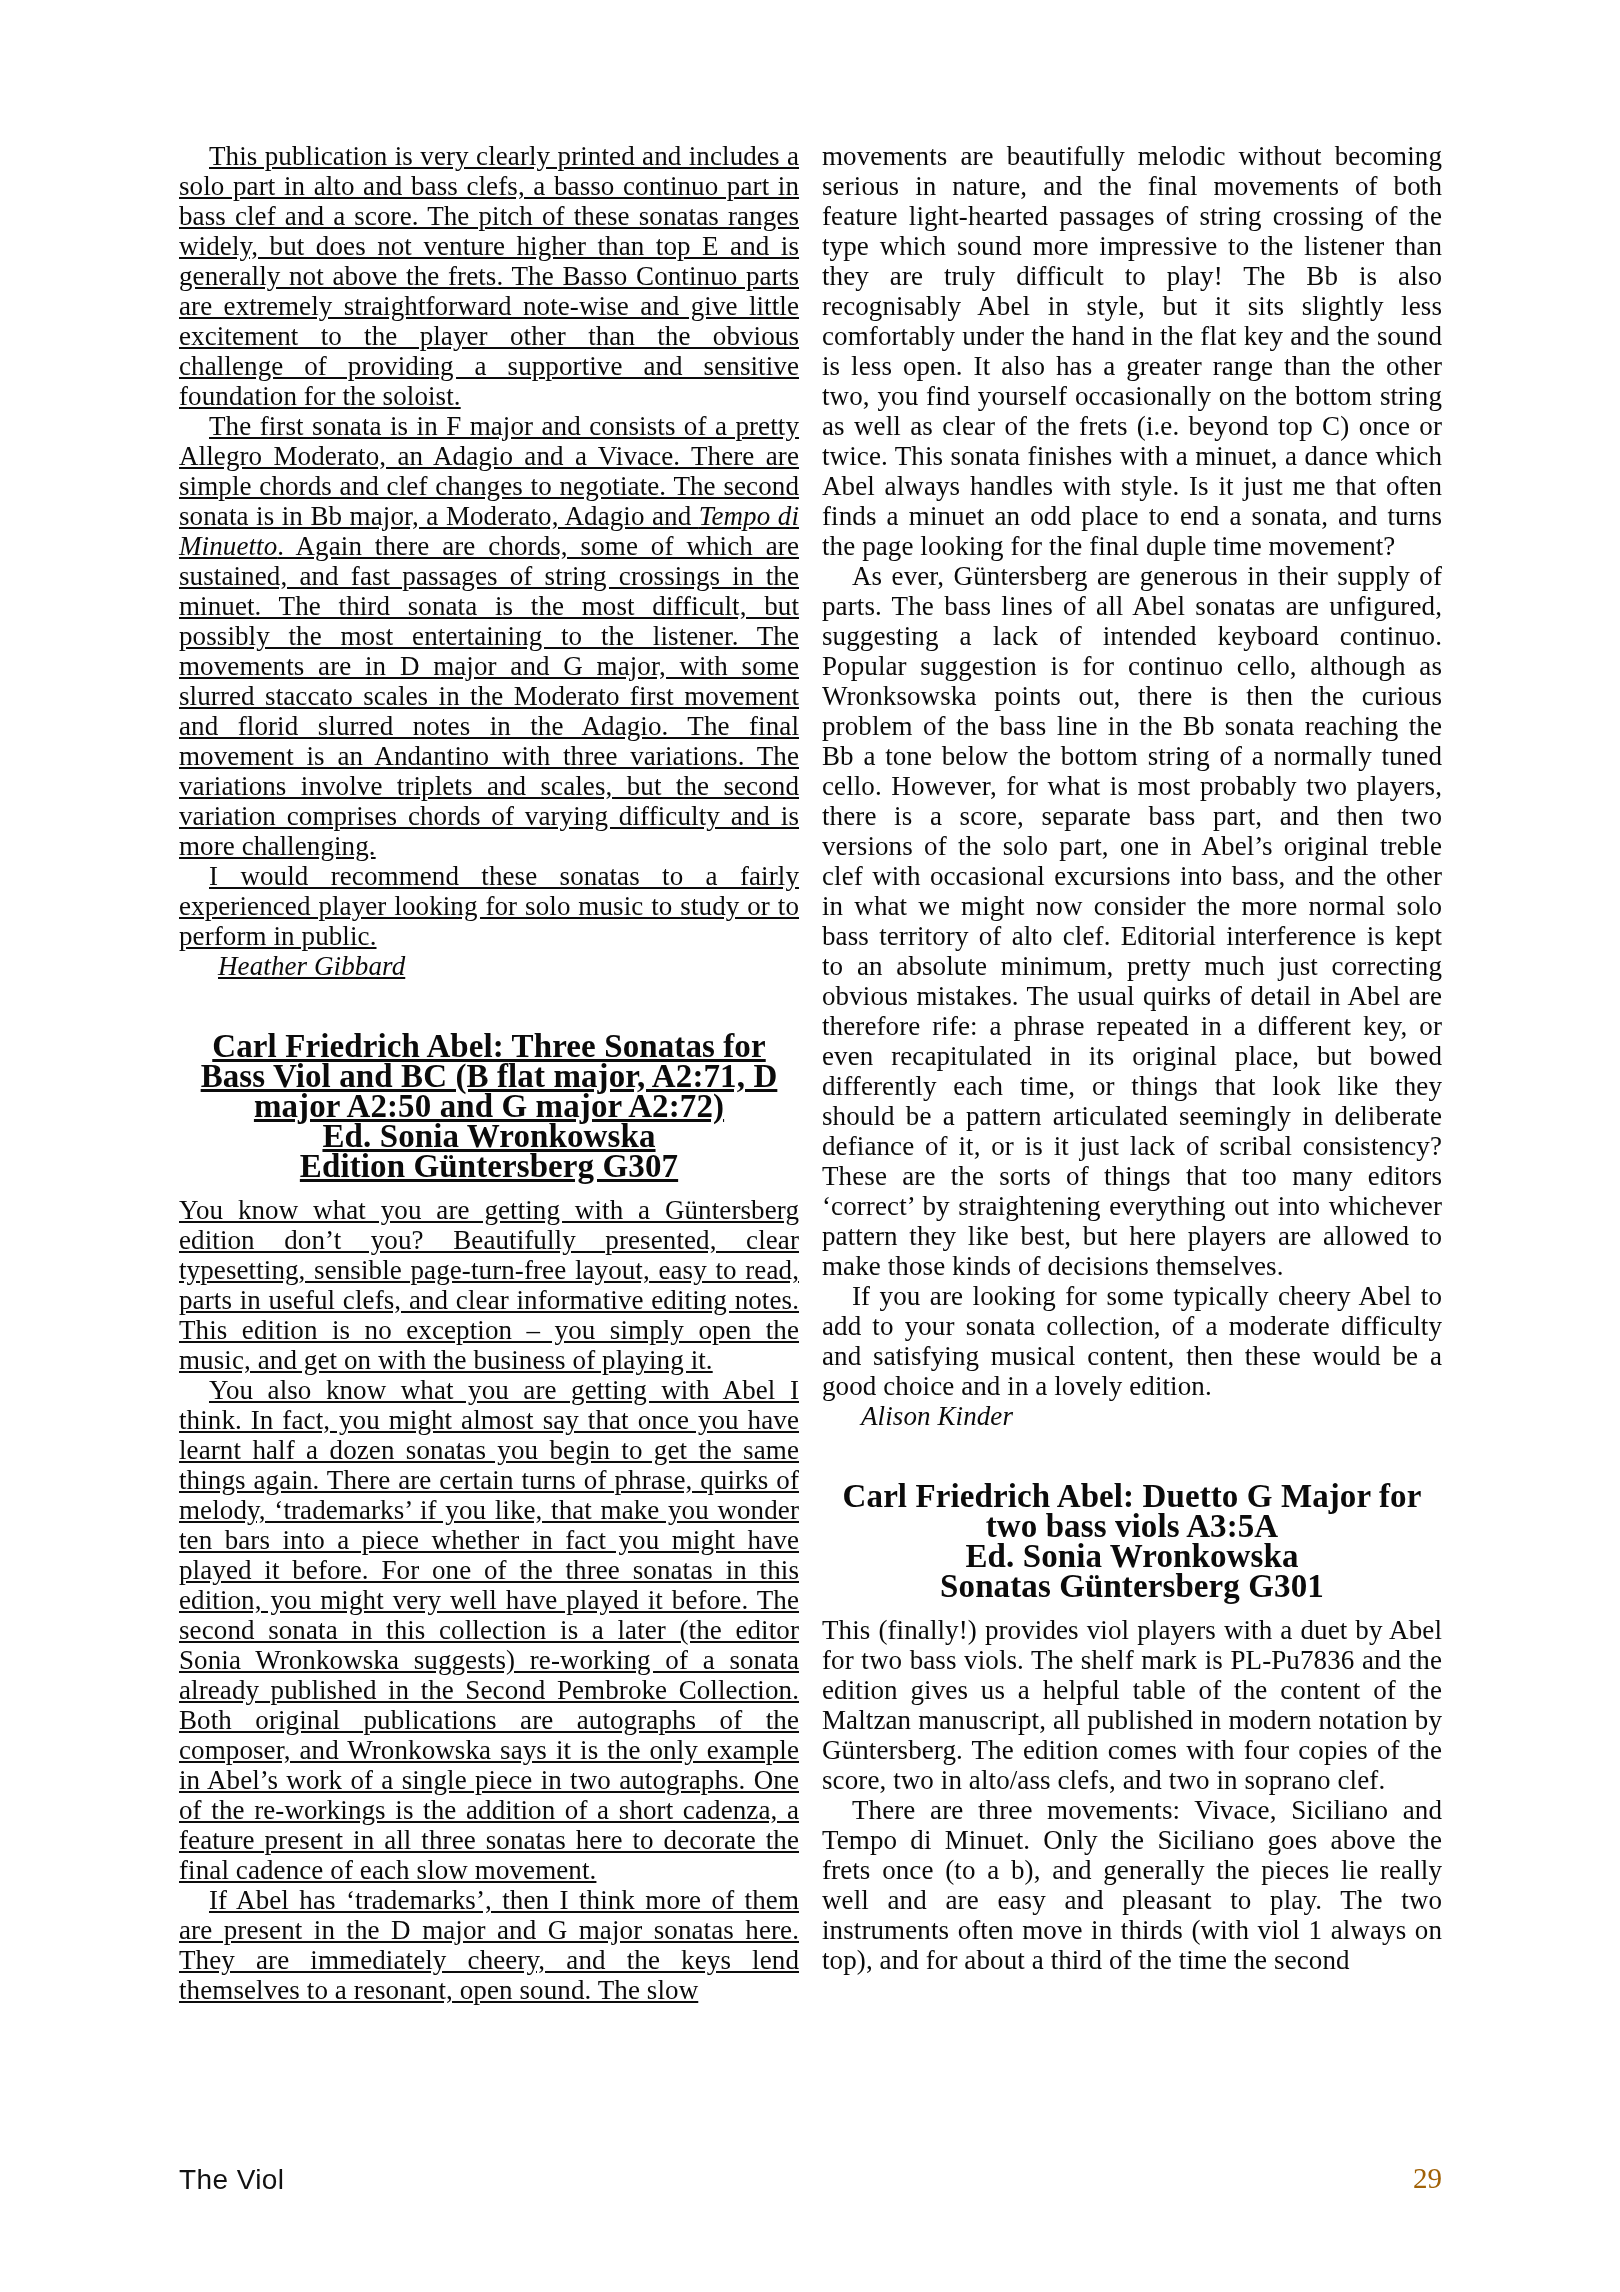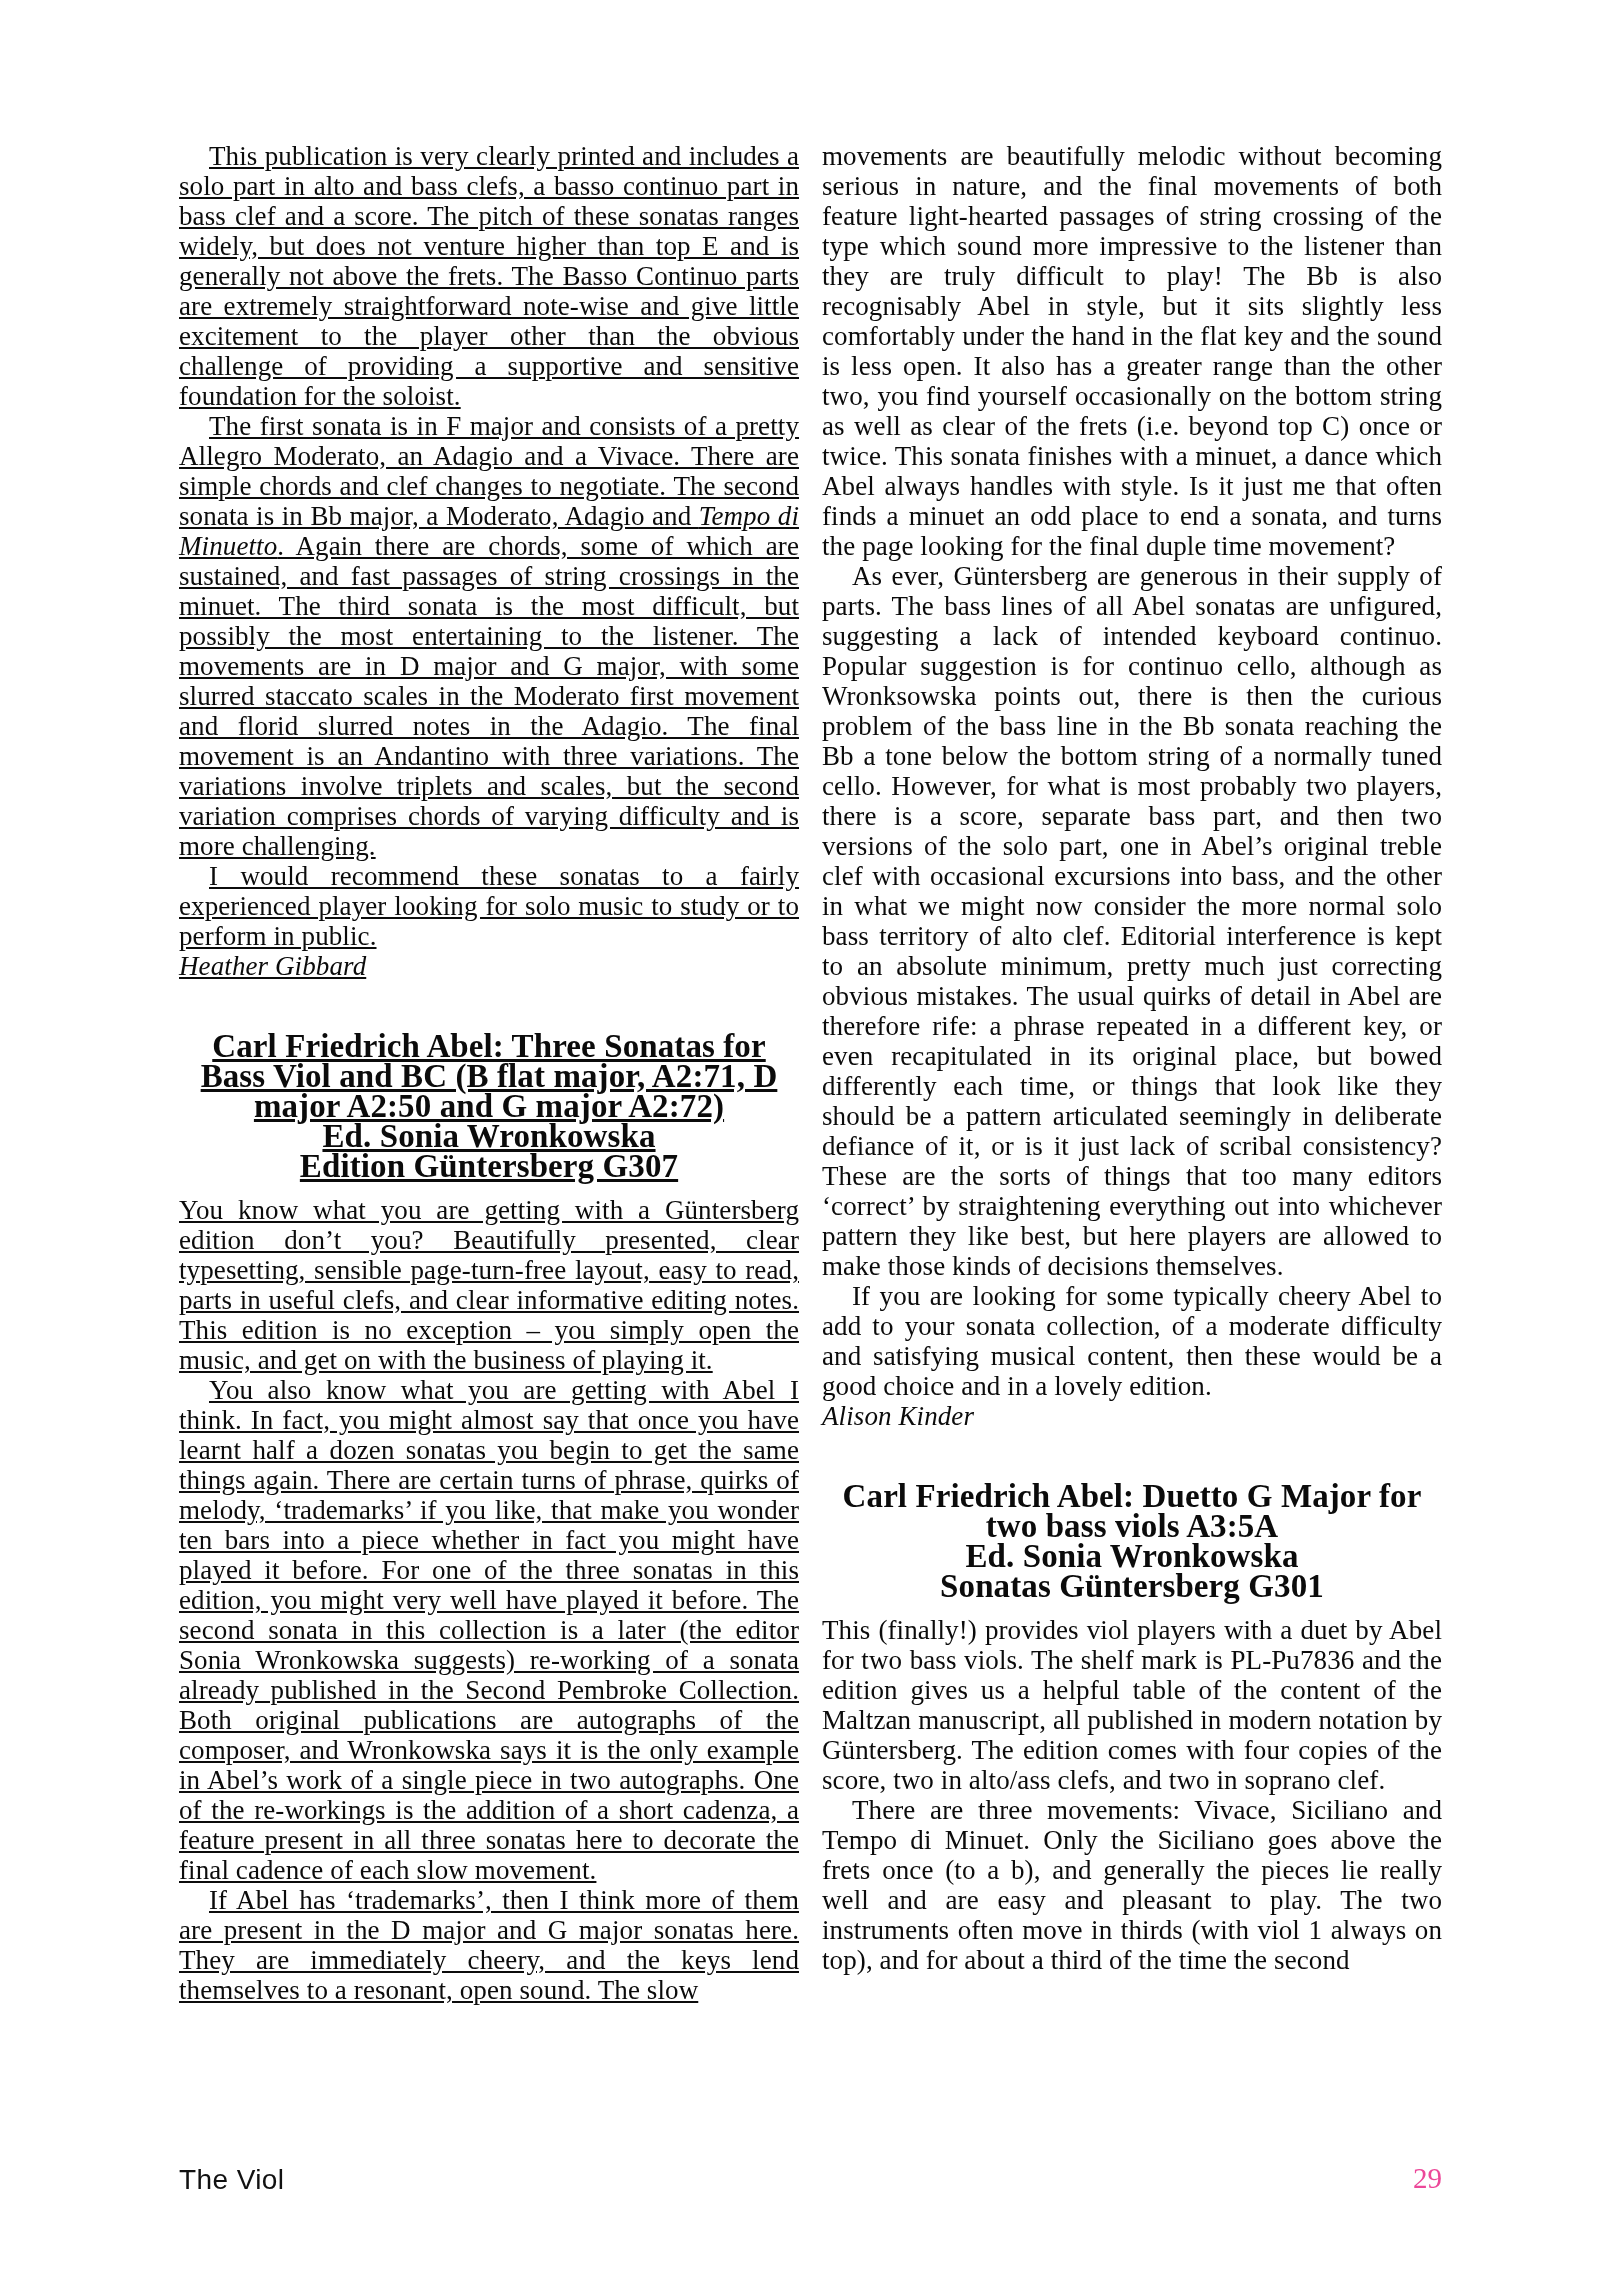--- a/index.html
+++ b/index.html
@@ -18,21 +18,21 @@
     font-family: "Liberation Serif", serif;
     font-size: 27px;
     line-height: 30px;
     text-align: justify;
     letter-spacing: 0.1px;
   }
   .col-left  { left: 179px; text-decoration: underline; }
   .col-right { left: 822px; }
   .column p { margin: 0; }
   .column p.indent { text-indent: 30px; }
-  .column p.signature { font-style: italic; text-align: left; }
+  .column p.signature { font-style: italic; text-align: left; margin-left: 39px; }
   .column h3 {
     font-family: "Liberation Serif", serif;
     font-size: 33px;
     line-height: 30px;
     font-weight: 700;
     margin: 50px 0 14.3px 0;
     text-align: center;
   }
   .it { font-style: italic; }
   .footer-journal {
@@ -44,21 +44,21 @@
     letter-spacing: 0.4px;
     color: #111;
     text-align: right;
   }
   .footer-page {
     position: absolute;
     right: 178px;
     top: 2162px;
     font-family: "Liberation Serif", serif;
     font-size: 29px;
-    color: #ec4899;
+    color: #a16207;
   }
 </style>
 </head>
 <body>
 
 <div class="sheet">
   <div class="column col-left">
       <p class=" indent"><span>This publication is very clearly printed and includes a solo part in alto and bass clefs, a basso continuo part in bass clef and a score. The pitch of these sonatas ranges widely, but does not venture higher than top E and is generally not above the frets. The Basso Continuo parts are extremely straightforward note-wise and give little excitement to the player other than the obvious challenge of providing a supportive and sensitive foundation for the soloist.</span></p>
       <p class=" indent"><span>The first sonata is in F major and consists of a pretty Allegro Moderato, an Adagio and a Vivace. There are simple chords and clef changes to negotiate. The second sonata is in Bb major, a Moderato, Adagio and </span><span class="it">Tempo di Minuetto</span><span>. Again there are chords, some of which are sustained, and fast passages of string crossings in the minuet. The third sonata is the most difficult, but possibly the most entertaining to the listener. The movements are in D major and G major, with some slurred staccato scales in the Moderato first movement and florid slurred notes in the Adagio. The final movement is an Andantino with three variations. The variations involve triplets and scales, but the second variation comprises chords of varying difficulty and is more challenging.</span></p>
       <p class=" indent"><span>I would recommend these sonatas to a fairly experienced player looking for solo music to study or to perform in public.</span></p>

